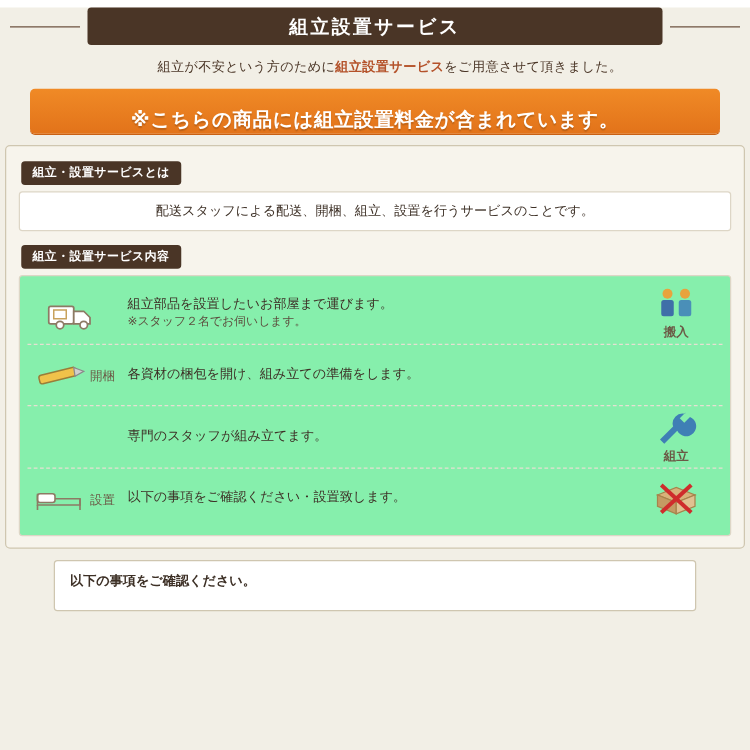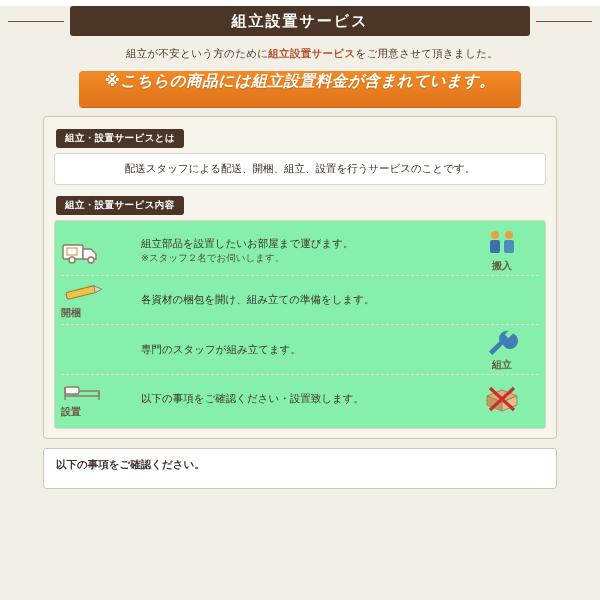--- a/index.html
+++ b/index.html
@@ -45,39 +45,38 @@
     font-size:10.5px;
     color:#4a3526;
     letter-spacing:.3px;
     margin-left:24px;
   }
   .subtitle .accent{color:#b4522a;font-weight:bold;}
 
   
   .banner{
     margin:10px auto 0 auto;
-    width:442px;height:36px;
+    width:552px;height:36px;
     background:linear-gradient(#f08a26,#e2731a);
     border-radius:4px;
-    display:flex;align-items:flex-start;justify-content:center;
+    display:flex;align-items:flex-end;justify-content:center;
     box-shadow:0 1px 0 #c96013;
-    font-style:italic;
   }
   .banner .banner-text{
     color:#ffffff;
     font-size:15.5px;
     font-weight:bold;
     letter-spacing:.6px;
     text-shadow:0 1px 1px rgba(0,0,0,.18);
   }
 
   
   .card{
     margin:9px auto 0 auto;
-    width:514px;
+    width:592px;
     background:#f7f4ec;
     border:1px solid #cfc6b0;
     border-radius:4px;
     box-sizing:border-box;
     padding:9px 10px 9px 10px;
     position:relative;
   }
 
   .tag{
     display:inline-block;
@@ -110,22 +109,22 @@
     padding:5px 6px;
   }
   .row{
     display:flex;align-items:center;
     min-height:44px;
     padding:2px 0;
   }
   .row + .row{border-top:1px dashed #e6e0d2;}
   .icon-cell{
     width:74px;min-width:74px;
-    display:flex;flex-direction:column;align-items:flex-start;justify-content:center;
-    font-size:10px;color:#6b5a46;font-weight:bold;
+    display:flex;flex-direction:row;align-items:center;justify-content:center;
+    font-size:10px;color:#6b5a46;font-weight:normal;
   }
   .icon-cell .label{margin-top:2px;}
   .row-text{
     flex:1;
     font-size:10.5px;
     color:#3d3026;
     line-height:1.45;
     padding:0 6px;
   }
   .row-text .small{font-size:9.5px;color:#5c4c3d;display:block;}

